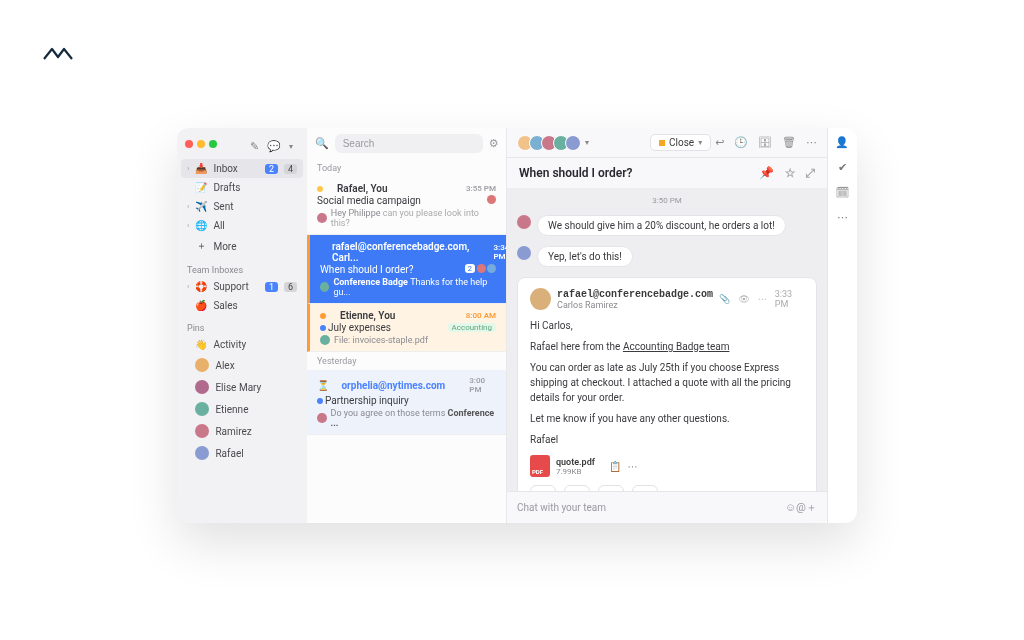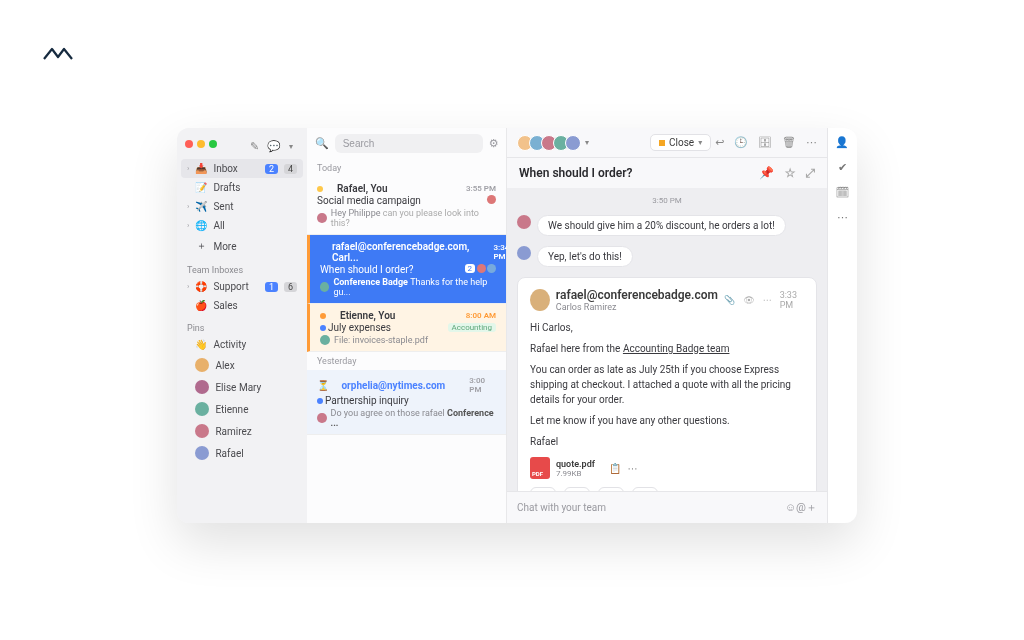--- a/index.html
+++ b/index.html
@@ -64,21 +64,21 @@
   .subject{padding:8px 12px;font-size:12px;font-weight:600;background:#f8f8fa;color:#2a2a2e;display:flex;align-items:center;}
   .subject .fill{flex:1}
   .subj-icons{display:flex;gap:10px;color:#aaa;}
   .timeline{flex:1;overflow:auto;padding:4px 10px 10px;}
   .tstamp{text-align:center;font-size:8px;color:#9a9aa0;margin:4px 0;}
   .bubble-row{display:flex;align-items:flex-start;gap:6px;margin:10px 0;}
   .bubble{background:#fff;border:1px solid #e4e4e8;border-radius:12px;padding:4px 10px;font-size:10px;color:#3a3a3f;}
 
   .email-card{background:#fff;border:1px solid #e4e4e8;border-radius:8px;padding:10px 12px;margin:6px 0;font-size:10px;}
   .email-head{display:flex;align-items:center;gap:6px;}
-  .email-head .nm{font-weight:600;font-size:12px;}
+  .email-head .nm{font-weight:600;font-size:10px;font-family:Liberation Mono, monospace;}
   .email-head .sub{font-size:9px;color:#8a8a90;}
   .email-head .right{margin-left:auto;display:flex;gap:8px;color:#aaa;font-size:9px;align-items:center;}
   .email-body{margin-top:8px;line-height:1.5;color:#3a3a3f;}
   .email-body p{margin:6px 0;}
   .attach{display:flex;align-items:center;gap:6px;margin-top:8px;}
   .pdf{width:20px;height:22px;background:#e74a4a;border-radius:3px;position:relative;}
   .pdf::after{content:"PDF";color:#fff;font-size:6px;font-weight:700;position:absolute;left:2px;bottom:2px;}
   .attach .meta .fn{font-size:9px;font-weight:600;}
   .attach .meta .sz{font-size:8px;color:#8a8a90;}
   .attach-actions{display:flex;gap:6px;margin-left:8px;color:#888;}
@@ -263,21 +263,21 @@
       <div class="msg" style="background:#eef3fb">
         <div class="t1">
             <span>⏳</span>
             <span style="color:#4b82ff;font-weight:700">orphelia@nytimes.com</span>
             <span class="fill"></span>
             <span class="time">3:00 PM</span>
           </div>
         <div class="t2"><span class="blue-dot"></span><span>Partnership inquiry</span></div>
         <div class="t3">
             <span class="avatar" style="width:10px;height:10px;background:#c9788a"></span>
-            <span><span>Do you agree on those rafael </span><b style="color:#555">Conference ...</b></span>
+            <span><span>Do you agree on those terms </span><b style="color:#555">Conference ...</b></span>
           </div>
       </div>
     </div>
 
     <div class="pane">
       <div class="paneheader">
         <div class="avstack">
           <span class="av" style="background:#f2c28b"></span>
           <span class="av" style="background:#7ab0d2"></span>
           <span class="av" style="background:#c9788a"></span>

